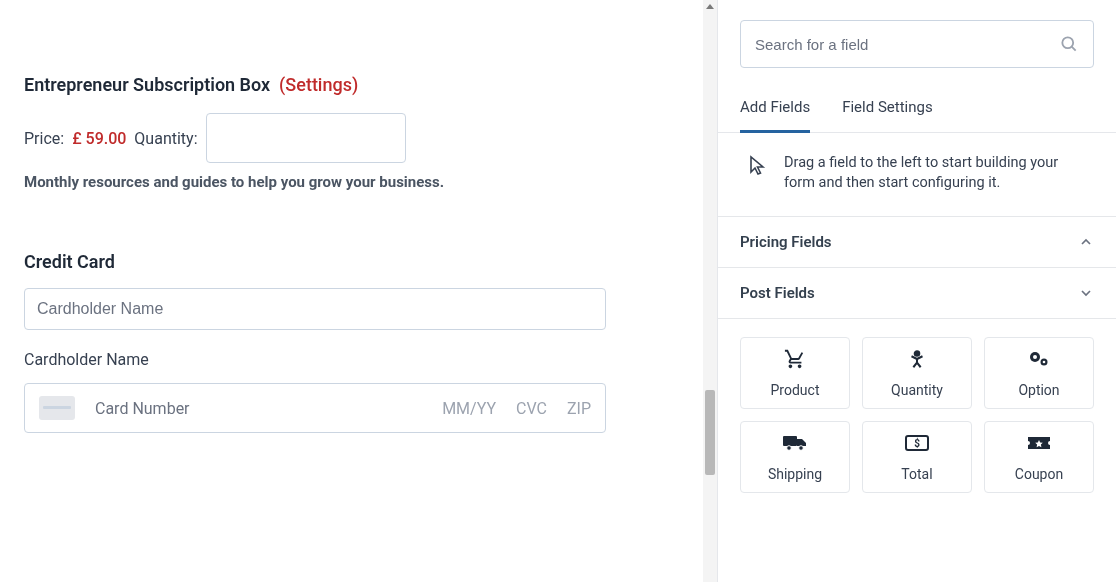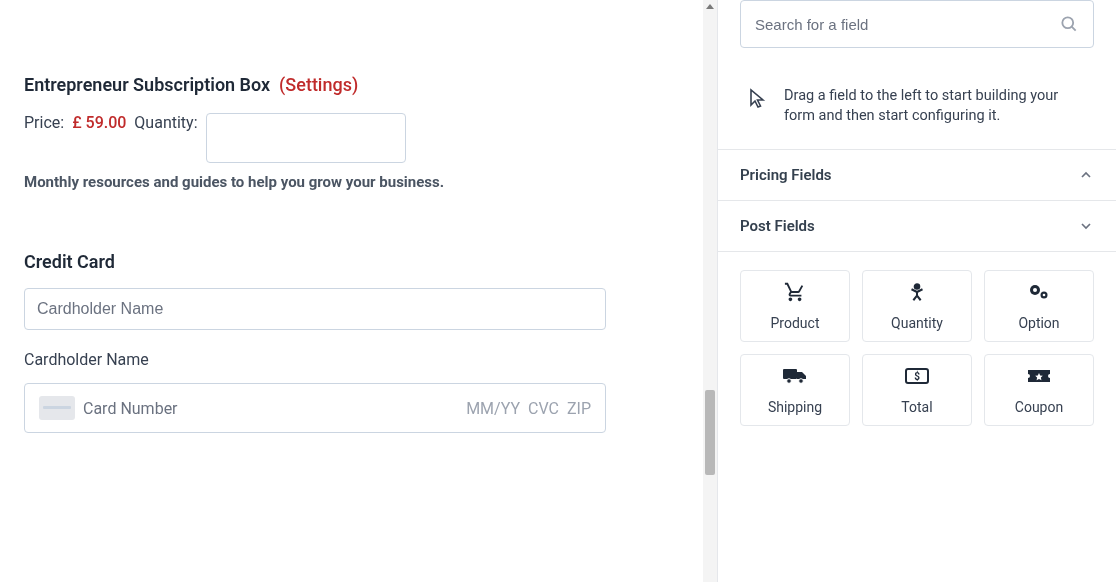--- a/index.html
+++ b/index.html
@@ -62,20 +62,21 @@
       margin-bottom: 18px;
     }
     .required-label {
       color: #c02b2b;
       font-weight: 500;
     }
     .price-line {
       font-size: 16px;
       color: #374151;
       display: flex;
+      align-items: center;
       gap: 8px;
       margin-bottom: 10px;
     }
     .price-value {
       color: #c02b2b;
       font-weight: 500;
     }
     .quantity-input {
       width: 200px;
       height: 50px;
@@ -115,21 +116,21 @@
       margin-bottom: 14px;
     }
     .card-number-row {
       width: 100%;
       height: 50px;
       border: 1px solid #cbd5e1;
       border-radius: 4px;
       display: flex;
       align-items: center;
       padding: 0 14px;
-      gap: 8px;
+      gap: 20px;
     }
     .card-icon {
       width: 36px;
       height: 24px;
       background: #e5e7eb;
       border-radius: 3px;
       position: relative;
     }
     .card-icon::after {
       content: "";
@@ -149,20 +150,21 @@
     .card-extra {
       color: #9ca3af;
       font-size: 16px;
       margin-left: 0;
     }
     .sidebar {
       width: 398px;
       background: #fff;
       display: flex;
       flex-direction: column;
+      padding-top: 20px;
     }
     .search-wrap {
       padding: 0 22px 18px 22px;
     }
     .search-box {
       width: 100%;
       height: 48px;
       border: 1px solid #cbd5e1;
       border-radius: 4px;
       display: flex;
@@ -300,20 +302,24 @@
   <div class="search-wrap">
     <div class="search-box">
       <input type="text" class="search-input" placeholder="Search for a field" style="">
       <svg class="search-icon" width="20" height="20" viewBox="0 0 24 24" fill="none" stroke="currentColor" stroke-width="2.2">
         <circle cx="10.5" cy="10.5" r="6.5"></circle>
           <line x1="20" y1="20" x2="15.2" y2="15.2"></line>
       </svg>
     </div>
   </div>
 
+  <div class="tabs-row">
+    <div class="tab-item active">Add Fields</div>
+    <div class="tab-item">Field Settings</div>
+  </div>
 
   <div class="hint-row">
     <svg class="cursor-icon" width="18" height="20" viewBox="0 0 18 20" fill="none" stroke="#374151" stroke-width="1.6">
       <path d="M3 2 L3 17 L7 13 L10 19 L12.5 18 L9.5 12 L15 12 Z"></path>
     </svg>
     <span>Drag a field to the left to start building your form and then start configuring it.</span>
   </div>
 
   <div class="section-header open-sec">
     <span>Pricing Fields</span>

